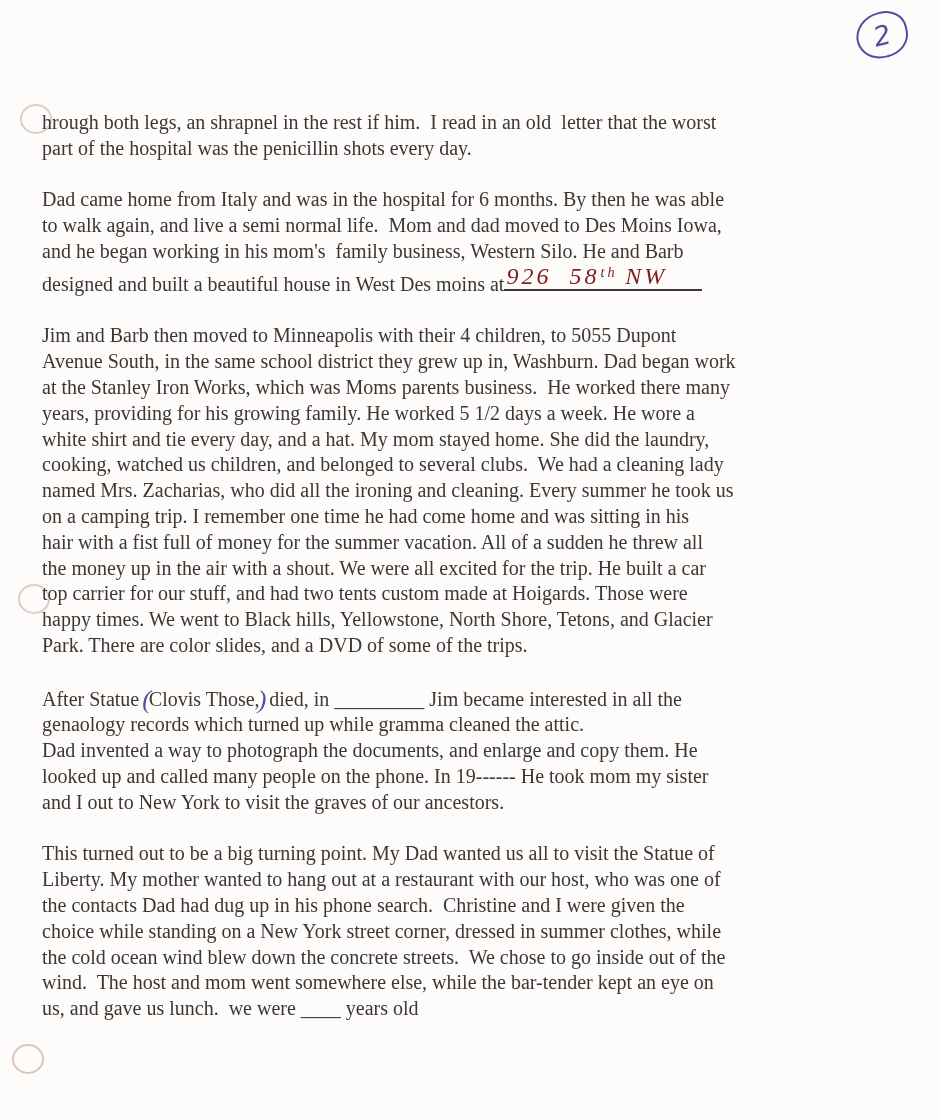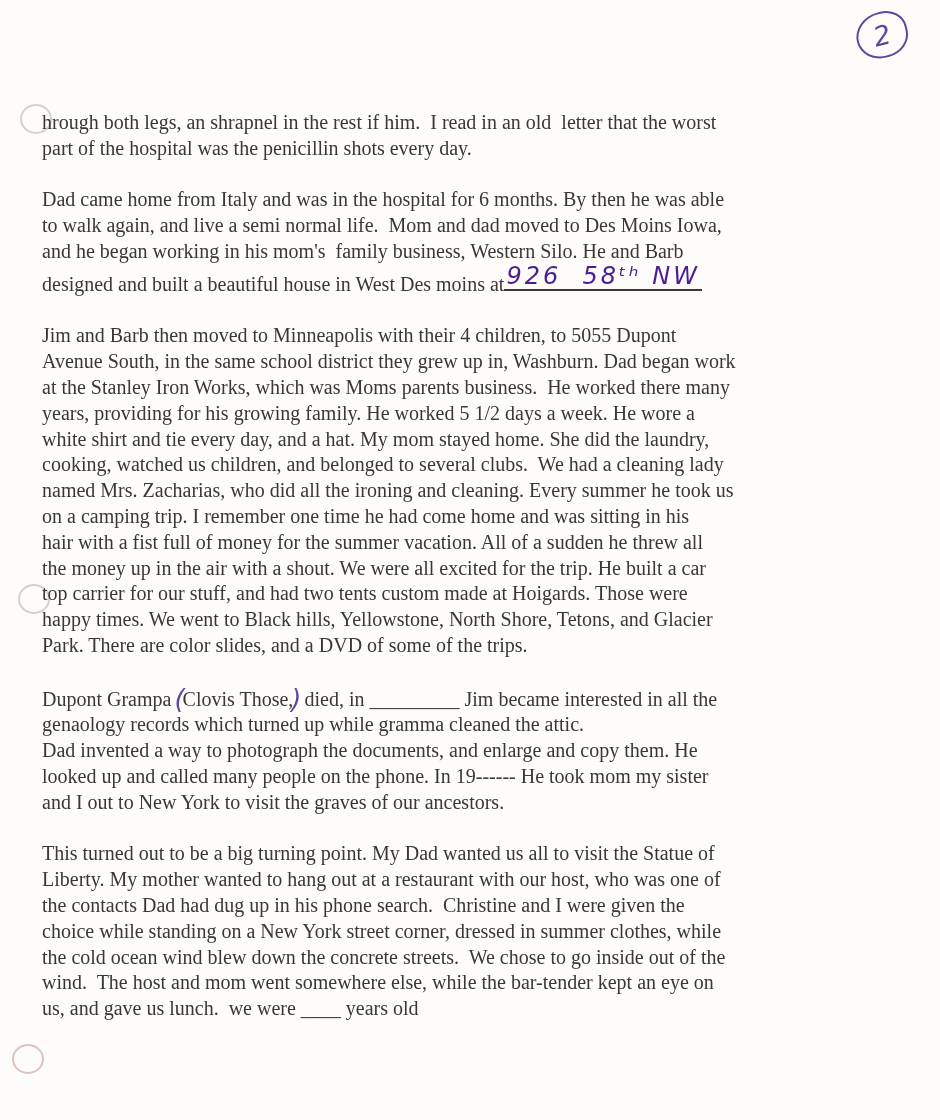--- a/index.html
+++ b/index.html
@@ -16,21 +16,21 @@
     position:absolute;
     left:42px;top:110px;
     width:878px;
     font-size:20px;
     line-height:25.8px;
   }
   p.body-par{
     margin:0 0 25.8px 0;
     white-space:pre-wrap;
   }
-  p.body-par span{white-space:pre-wrap;}
+  p.body-par span{white-space:pre-wrap;font-family:Liberation Serif, serif;}
   
   .page-num-circle{
     position:absolute;
     top:12px;right:32px;
     width:48px;height:42px;
     border:2.5px solid #584aa0;
     border-radius:55% 45% 50% 50%;
     transform:rotate(-14deg);
     display:flex;align-items:center;justify-content:center;
     color:#584aa0;
@@ -42,21 +42,21 @@
     display:inline-block;
     width:198px;
     border-bottom:2px solid #3d3633;
     vertical-align:baseline;
     position:relative;
     height:24px;
   }
   .handwriting{
     position:absolute;
     left:2px;bottom:-1px;
-    color:#4c1d95;
+    color:#7f1d1d;
     font-family:"DejaVu Sans",sans-serif;
     font-style:italic;
     font-size:24px;
     letter-spacing:3px;
     white-space:nowrap;
   }
   .hw-paren{
     color:#584aa0;
     font-family:"DejaVu Sans",sans-serif;
     font-size:26px;
@@ -106,21 +106,21 @@
 white shirt and tie every day, and a hat. My mom stayed home. She did the laundry,
 cooking, watched us children, and belonged to several clubs.  We had a cleaning lady
 named Mrs. Zacharias, who did all the ironing and cleaning. Every summer he took us
 on a camping trip. I remember one time he had come home and was sitting in his
 hair with a fist full of money for the summer vacation. All of a sudden he threw all
 the money up in the air with a shout. We were all excited for the trip. He built a car
 top carrier for our stuff, and had two tents custom made at Hoigards. Those were
 happy times. We went to Black hills, Yellowstone, North Shore, Tetons, and Glacier
 Park. There are color slides, and a DVD of some of the trips.</p>
 
-    <p class="body-par"><span>Dupont Grampa </span><span class="hw-paren">(</span><span>Clovis Those,</span><span class="hw-paren">)</span><span> died, in _________ Jim became interested in all the
+    <p class="body-par"><span>After Statue </span><span class="hw-paren">(</span><span>Clovis Those,</span><span class="hw-paren">)</span><span> died, in _________ Jim became interested in all the
 genaology records which turned up while gramma cleaned the attic.
 Dad invented a way to photograph the documents, and enlarge and copy them. He
 looked up and called many people on the phone. In 19------ He took mom my sister
 and I out to New York to visit the graves of our ancestors.</span></p>
 
     <p class="body-par">This turned out to be a big turning point. My Dad wanted us all to visit the Statue of
 Liberty. My mother wanted to hang out at a restaurant with our host, who was one of
 the contacts Dad had dug up in his phone search.  Christine and I were given the
 choice while standing on a New York street corner, dressed in summer clothes, while
 the cold ocean wind blew down the concrete streets.  We chose to go inside out of the

